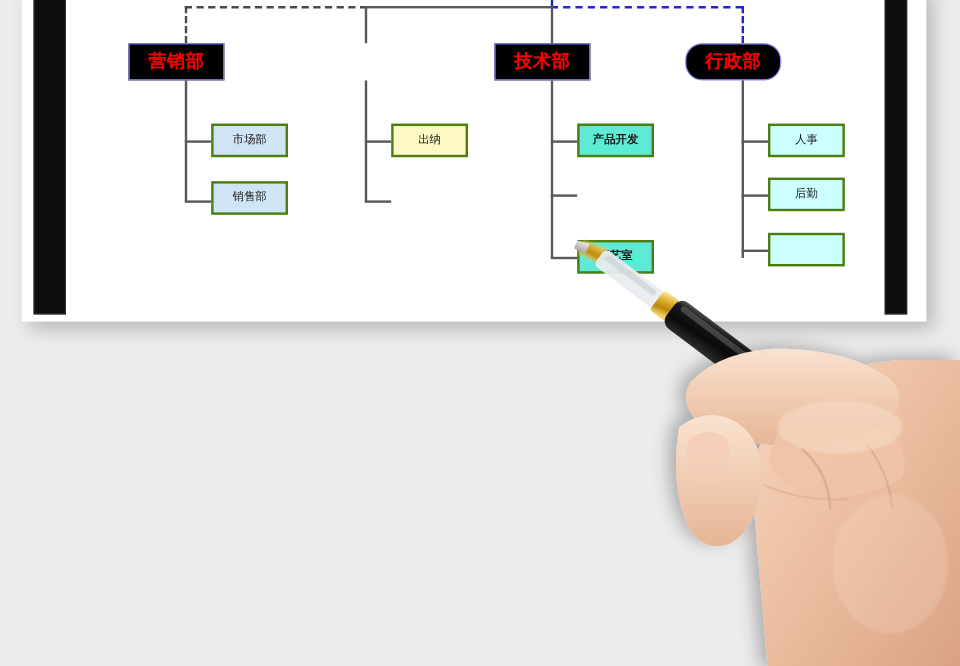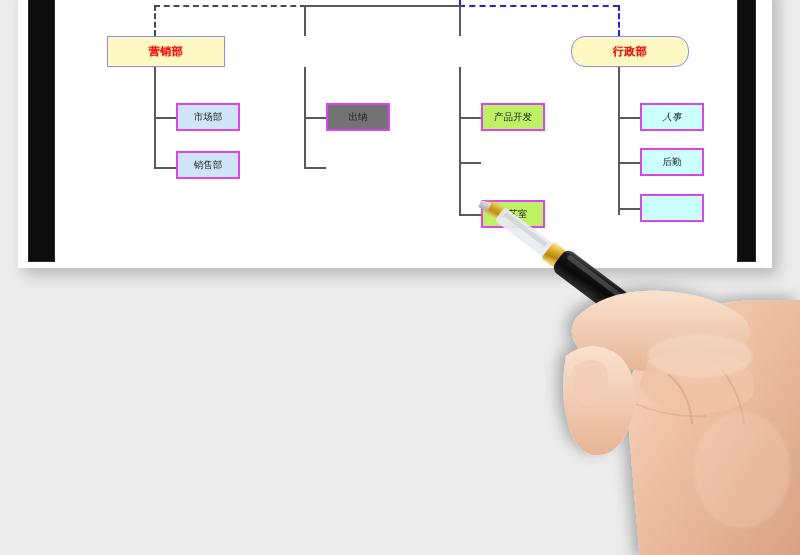--- a/index.html
+++ b/index.html
@@ -72,41 +72,41 @@
     box-sizing: border-box;
     display: flex;
     align-items: center;
     justify-content: center;
     text-align: center;
     line-height: 1;
     white-space: nowrap;
     user-select: none;
   }
   .node.dept {
-    width: 118px;
+    width: 80px;
     height: 31px;
-    background: #fef9c3;
+    background: #000000;
     border: 1px solid #8c8cf2;
     color: #ff0000;
-    font-size: 11px;
+    font-size: 15px;
     font-weight: bold;
     letter-spacing: 0.5px;
     text-shadow: 0 0 1px rgba(255,0,0,0.35);
   }
   .node.sub {
     width: 64px;
     height: 28px;
-    border: 2px solid #d946ef;
+    border: 2px solid #4d7c0f;
     font-size: 9.5px;
     color: #1a1a1a;
     font-weight: normal;
   }
   .sub.blue     { background: #cfe4f5; }
-  .sub.lavender { background: #737373; }
-  .sub.violet   { background: #bef264; }
+  .sub.lavender { background: #fef9c3; }
+  .sub.violet   { background: #5eead4; font-weight: bold; }
   .sub.cyan     { background: #ccffff; }
 
   
   .conn {
     position: absolute;
     background: #595959;
   }
   .conn.v { width: 2px; }
   .conn.h { height: 2px; }
 
@@ -160,20 +160,21 @@
       <div class="conn-dash" style="left:99px; top:19px; width:152px;"></div>
       <div class="conn-dash-v" style="left:99px; top:19px; height:31px;"></div>
 
       <div class="conn-blue-dash" style="left:404px; top:19px; width:160px;"></div>
       <div class="conn-blue-dash-v" style="left:563px; top:19px; height:31px;"></div>
 
       <div class="conn v" style="left:249px; top:19px; height:31px;"></div>
       <div class="conn v" style="left:404px; top:19px; height:31px;"></div>
 
       <div class="node dept" style="left:52px; top:50px;">营销部</div>
+      <div class="node dept" style="left:357px; top:50px;">技术部</div>
       <div class="node dept" style="left:516px; top:50px;border-radius:14px;">行政部</div>
 
       <div class="conn v" style="left:99px; top:81px; height:101px;"></div>
       <div class="conn h" style="left:99px; top:131px; width:22px;"></div>
       <div class="conn h" style="left:99px; top:181px; width:22px;"></div>
       <div class="node sub blue" style="left:121px; top:117px;">市场部</div>
       <div class="node sub blue" style="left:121px; top:165px;">销售部</div>
 
       <div class="conn v" style="left:249px; top:81px; height:101px;"></div>
       <div class="conn h" style="left:249px; top:131px; width:22px;"></div>
@@ -184,21 +185,21 @@
       <div class="conn h" style="left:404px; top:131px; width:22px;"></div>
       <div class="conn h" style="left:404px; top:176px; width:22px;"></div>
       <div class="conn h" style="left:404px; top:228px; width:22px;"></div>
       <div class="node sub violet" style="left:426px; top:117px;">产品开发</div>
       <div class="node sub violet" style="left:426px; top:214px;">工艺室</div>
 
       <div class="conn v" style="left:563px; top:81px; height:148px;"></div>
       <div class="conn h" style="left:563px; top:131px; width:22px;"></div>
       <div class="conn h" style="left:563px; top:176px; width:22px;"></div>
       <div class="conn h" style="left:563px; top:222px; width:22px;"></div>
-      <div class="node sub cyan" style="left:585px; top:117px;font-style:italic;">人事</div>
+      <div class="node sub cyan" style="left:585px; top:117px;">人事</div>
       <div class="node sub cyan" style="left:585px; top:162px;">后勤</div>
       <div class="node sub cyan" style="left:585px; top:208px;"></div>
 
     </div>
   </div>
 
   <svg class="hand-layer" viewBox="0 0 800 555" xmlns="http://www.w3.org/2000/svg">
     <defs>
       <linearGradient id="skin" x1="0" y1="0" x2="1" y2="1">
         <stop offset="0%" stop-color="#f6d7c0"></stop>

